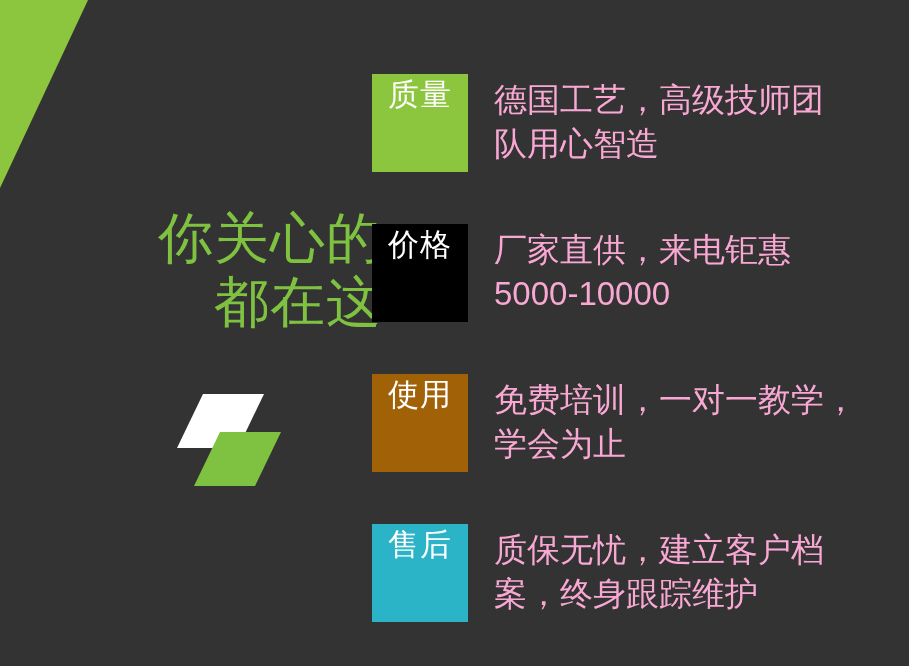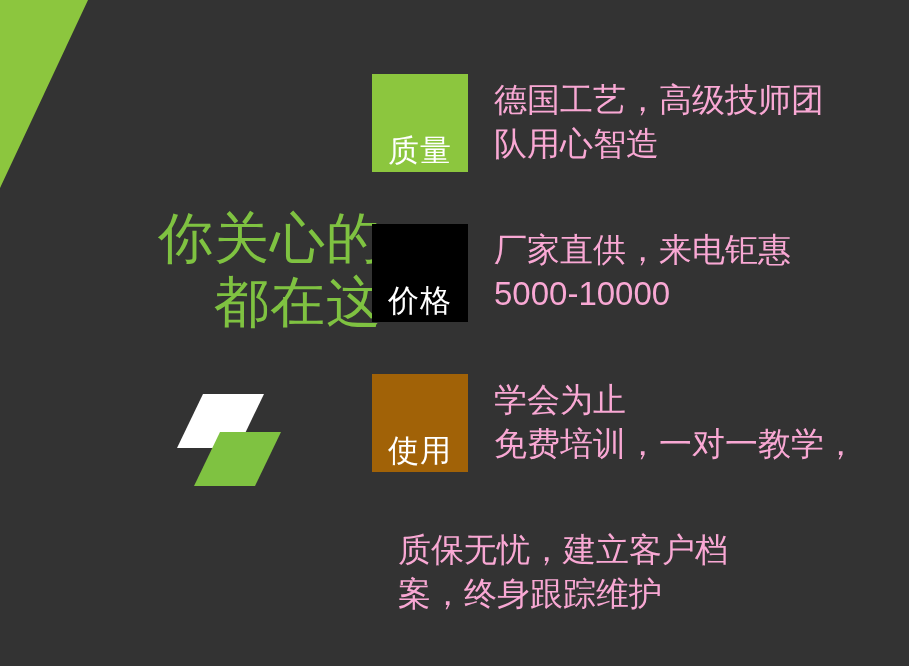--- a/index.html
+++ b/index.html
@@ -63,21 +63,21 @@
     align-items: flex-start;
     margin-bottom: 52px;
   }
   .feature-row:last-child { margin-bottom: 0; }
 
   .badge {
     flex: 0 0 auto;
     width: 96px;
     height: 98px;
     display: flex;
-    align-items: flex-end;
+    align-items: flex-start;
     justify-content: center;
     color: #ffffff;
     font-size: 31px;
     letter-spacing: 1px;
     box-sizing: border-box;
   }
 
   .feature-text {
     margin-left: 26px;
     color: #f9a8d4;
@@ -127,26 +127,29 @@
         <span class="ft-line">厂家直供，来电钜惠</span>
         <span class="ft-line">5000-10000</span>
       </div>
     </div>
 
     <div class="feature-row">
       <div class="badge" style="background: #a16207;">
         <span>使用</span>
       </div>
       <div class="feature-text">
+        <span class="ft-line">免费培训，一对一教学，</span>
         <span class="ft-line">学会为止</span>
-        <span class="ft-line">免费培训，一对一教学，</span>
       </div>
     </div>
 
     <div class="feature-row">
+      <div class="badge" style="background: rgb(43, 180, 200);">
+        <span>售后</span>
+      </div>
       <div class="feature-text">
         <span class="ft-line">质保无忧，建立客户档</span>
         <span class="ft-line">案，终身跟踪维护</span>
       </div>
     </div>
 
   </div>
 </div>
 
 </body></html>

